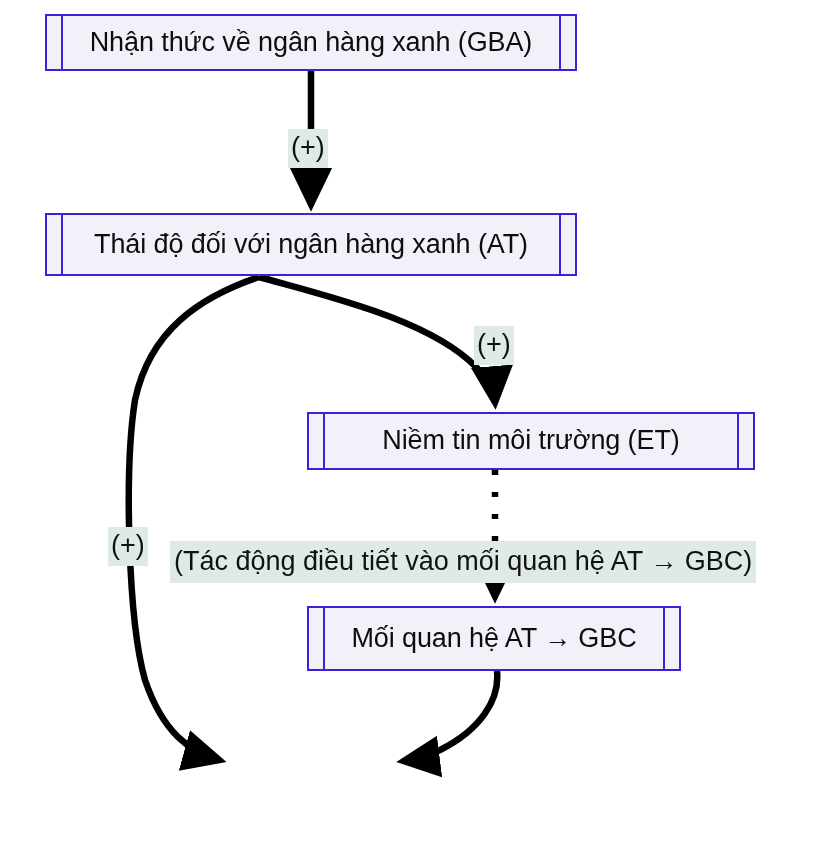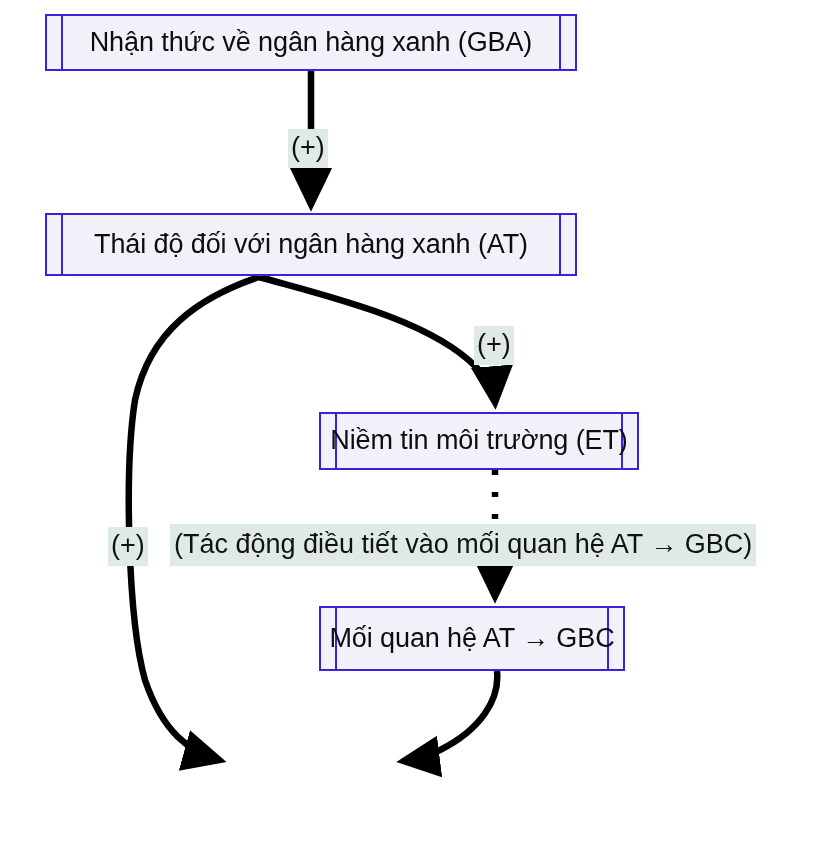--- a/index.html
+++ b/index.html
@@ -70,20 +70,21 @@
   
   .annotation {
     position: absolute;
     z-index: 5;
     background: #dfeae5;
     color: #111111;
     font-size: 27px;
     line-height: 1.2;
     padding: 4px 4px 6px 4px;
     white-space: nowrap;
+    margin-top: 17px;
   }
 </style>
 </head>
 <body>
 
 <div id="canvas">
 
   <svg id="edges" viewBox="0 0 835 850">
     <defs>
       <marker id="arrow" viewBox="0 0 12 12" refX="9.2" refY="6" markerWidth="7.2" markerHeight="7.2" orient="auto-start-reverse" markerUnits="strokeWidth">
@@ -107,27 +108,27 @@
     <span class="bar right"></span>
     <span class="label">Thái độ đối với ngân hàng xanh (AT)</span>
   </div>
 
   <div class="node" style="left:45px; top:14px; width:532px; height:57px;">
     <span class="bar left"></span>
     <span class="bar right"></span>
     <span class="label">Nhận thức về ngân hàng xanh (GBA)</span>
   </div>
 
-  <div class="node" style="left:307px; top:412px; width:320px; height:58px;margin-left:12px;">
+  <div class="node" style="left:307px; top:412px; width:448px; height:58px;">
     <span class="bar left"></span>
     <span class="bar right"></span>
     <span class="label">Niềm tin môi trường (ET)</span>
   </div>
 
-  <div class="node" style="left:307px; top:606px; width:306px; height:65px;margin-left:12px;">
+  <div class="node" style="left:307px; top:606px; width:374px; height:65px;">
     <span class="bar left"></span>
     <span class="bar right"></span>
     <span class="label">Mối quan hệ AT → GBC</span>
   </div>
 
 
   <div class="sign" style="left:288px; top:129px;">(+)</div>
 
   <div class="sign" style="left:474px; top:326px;">(+)</div>
 

